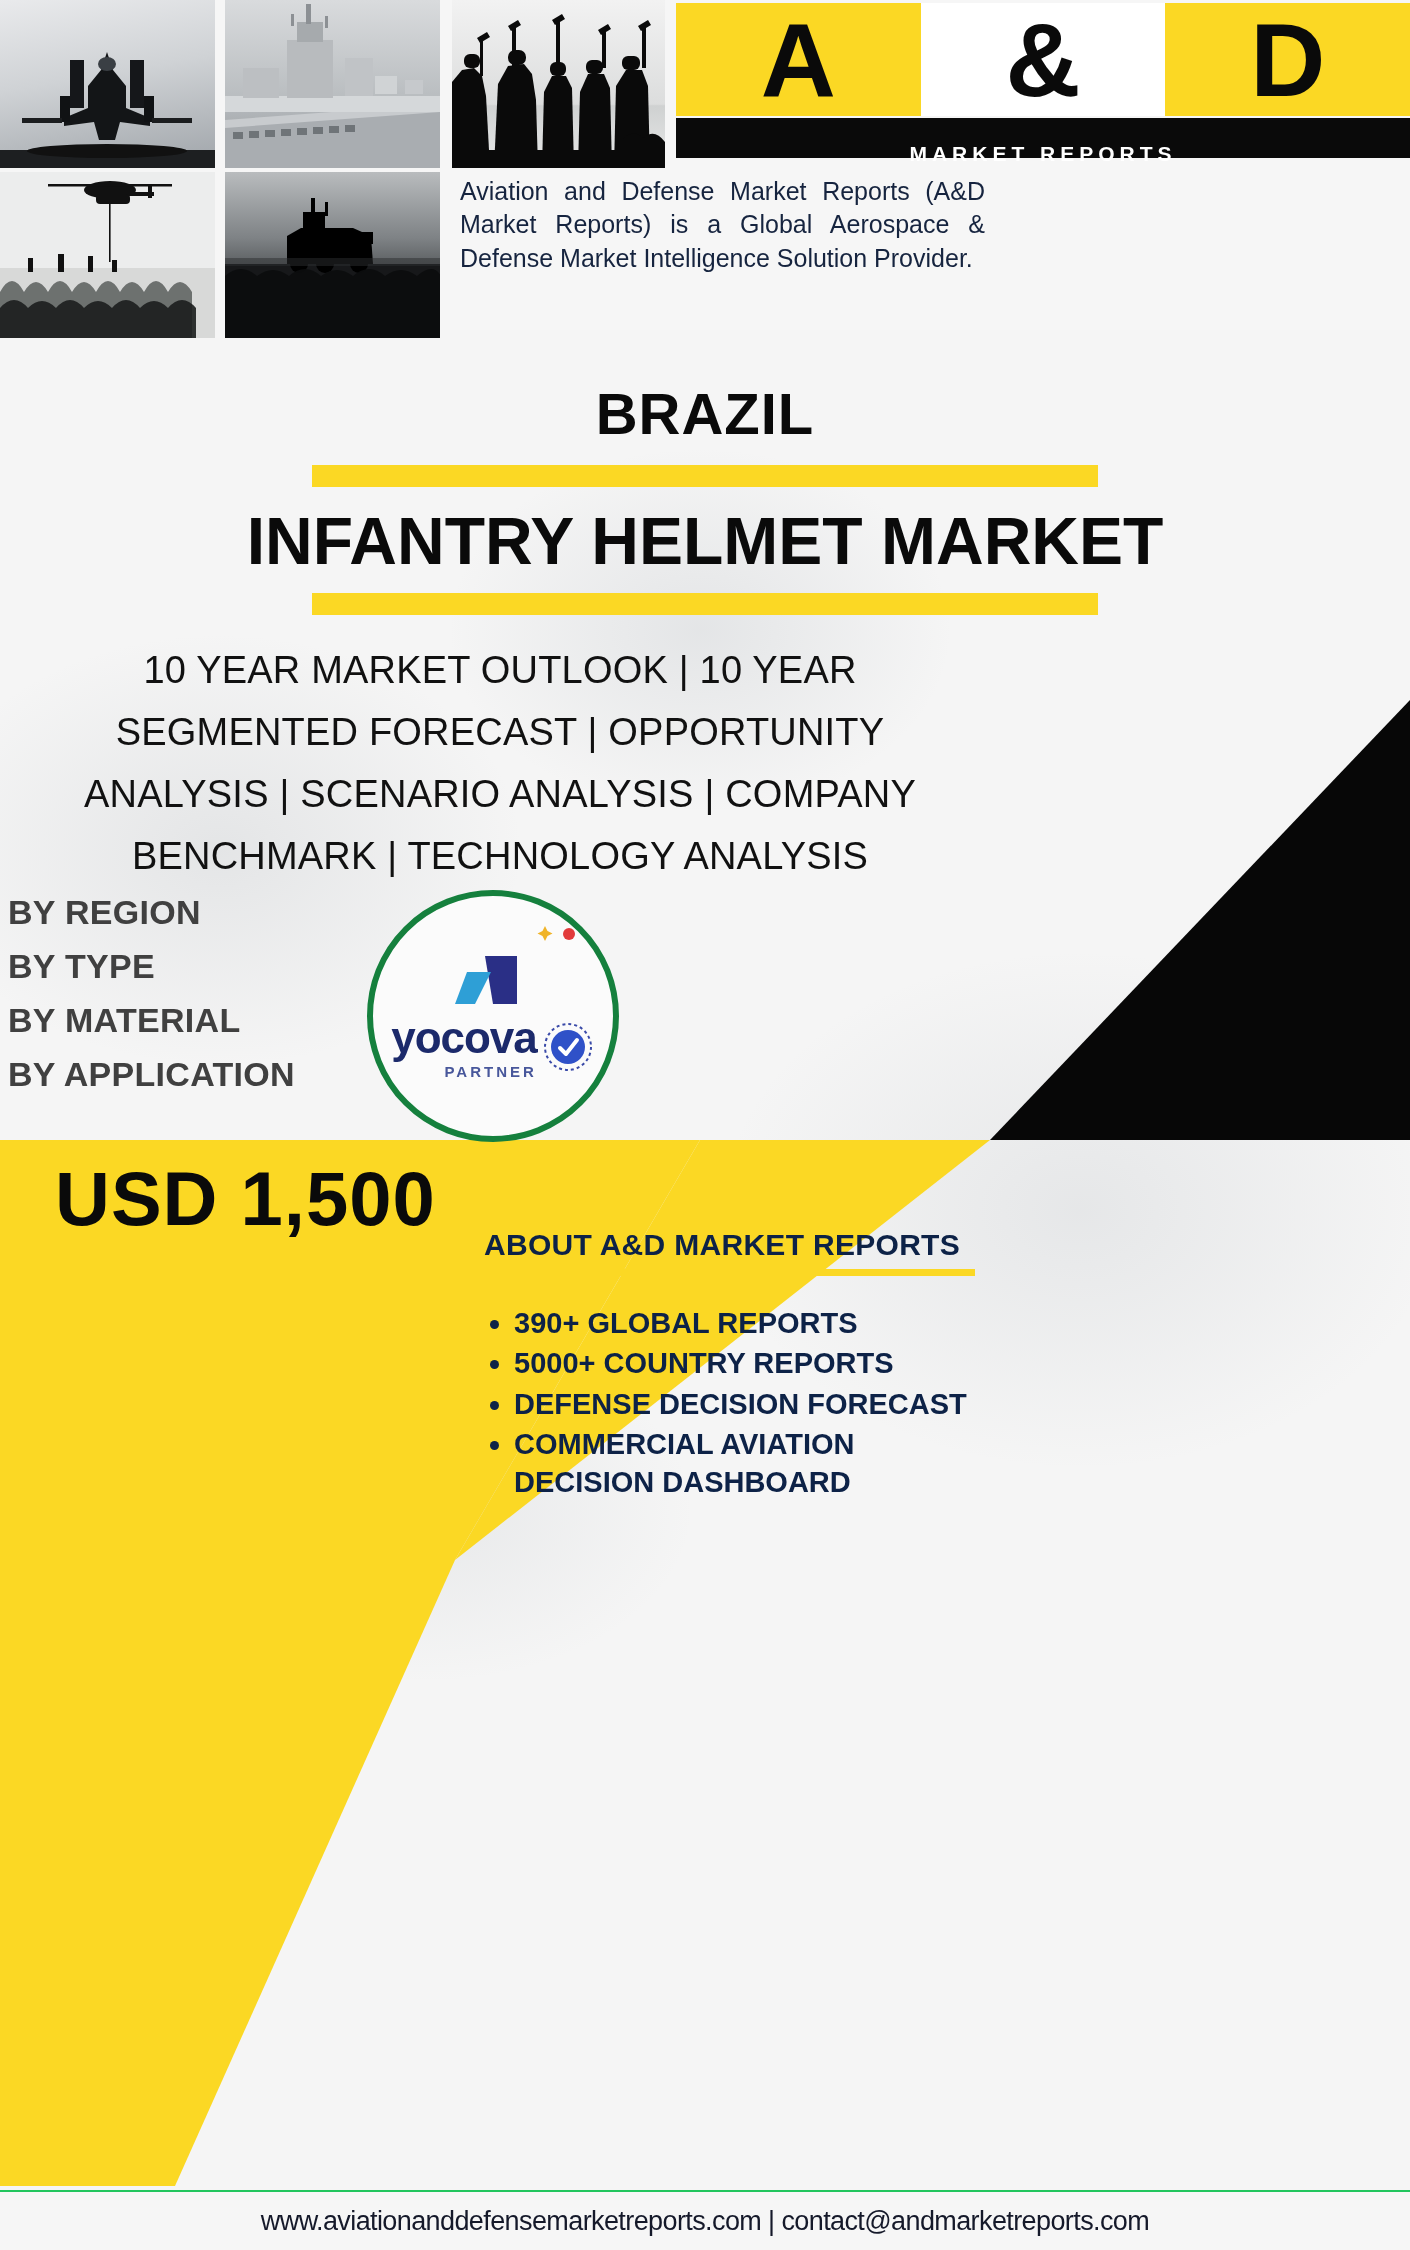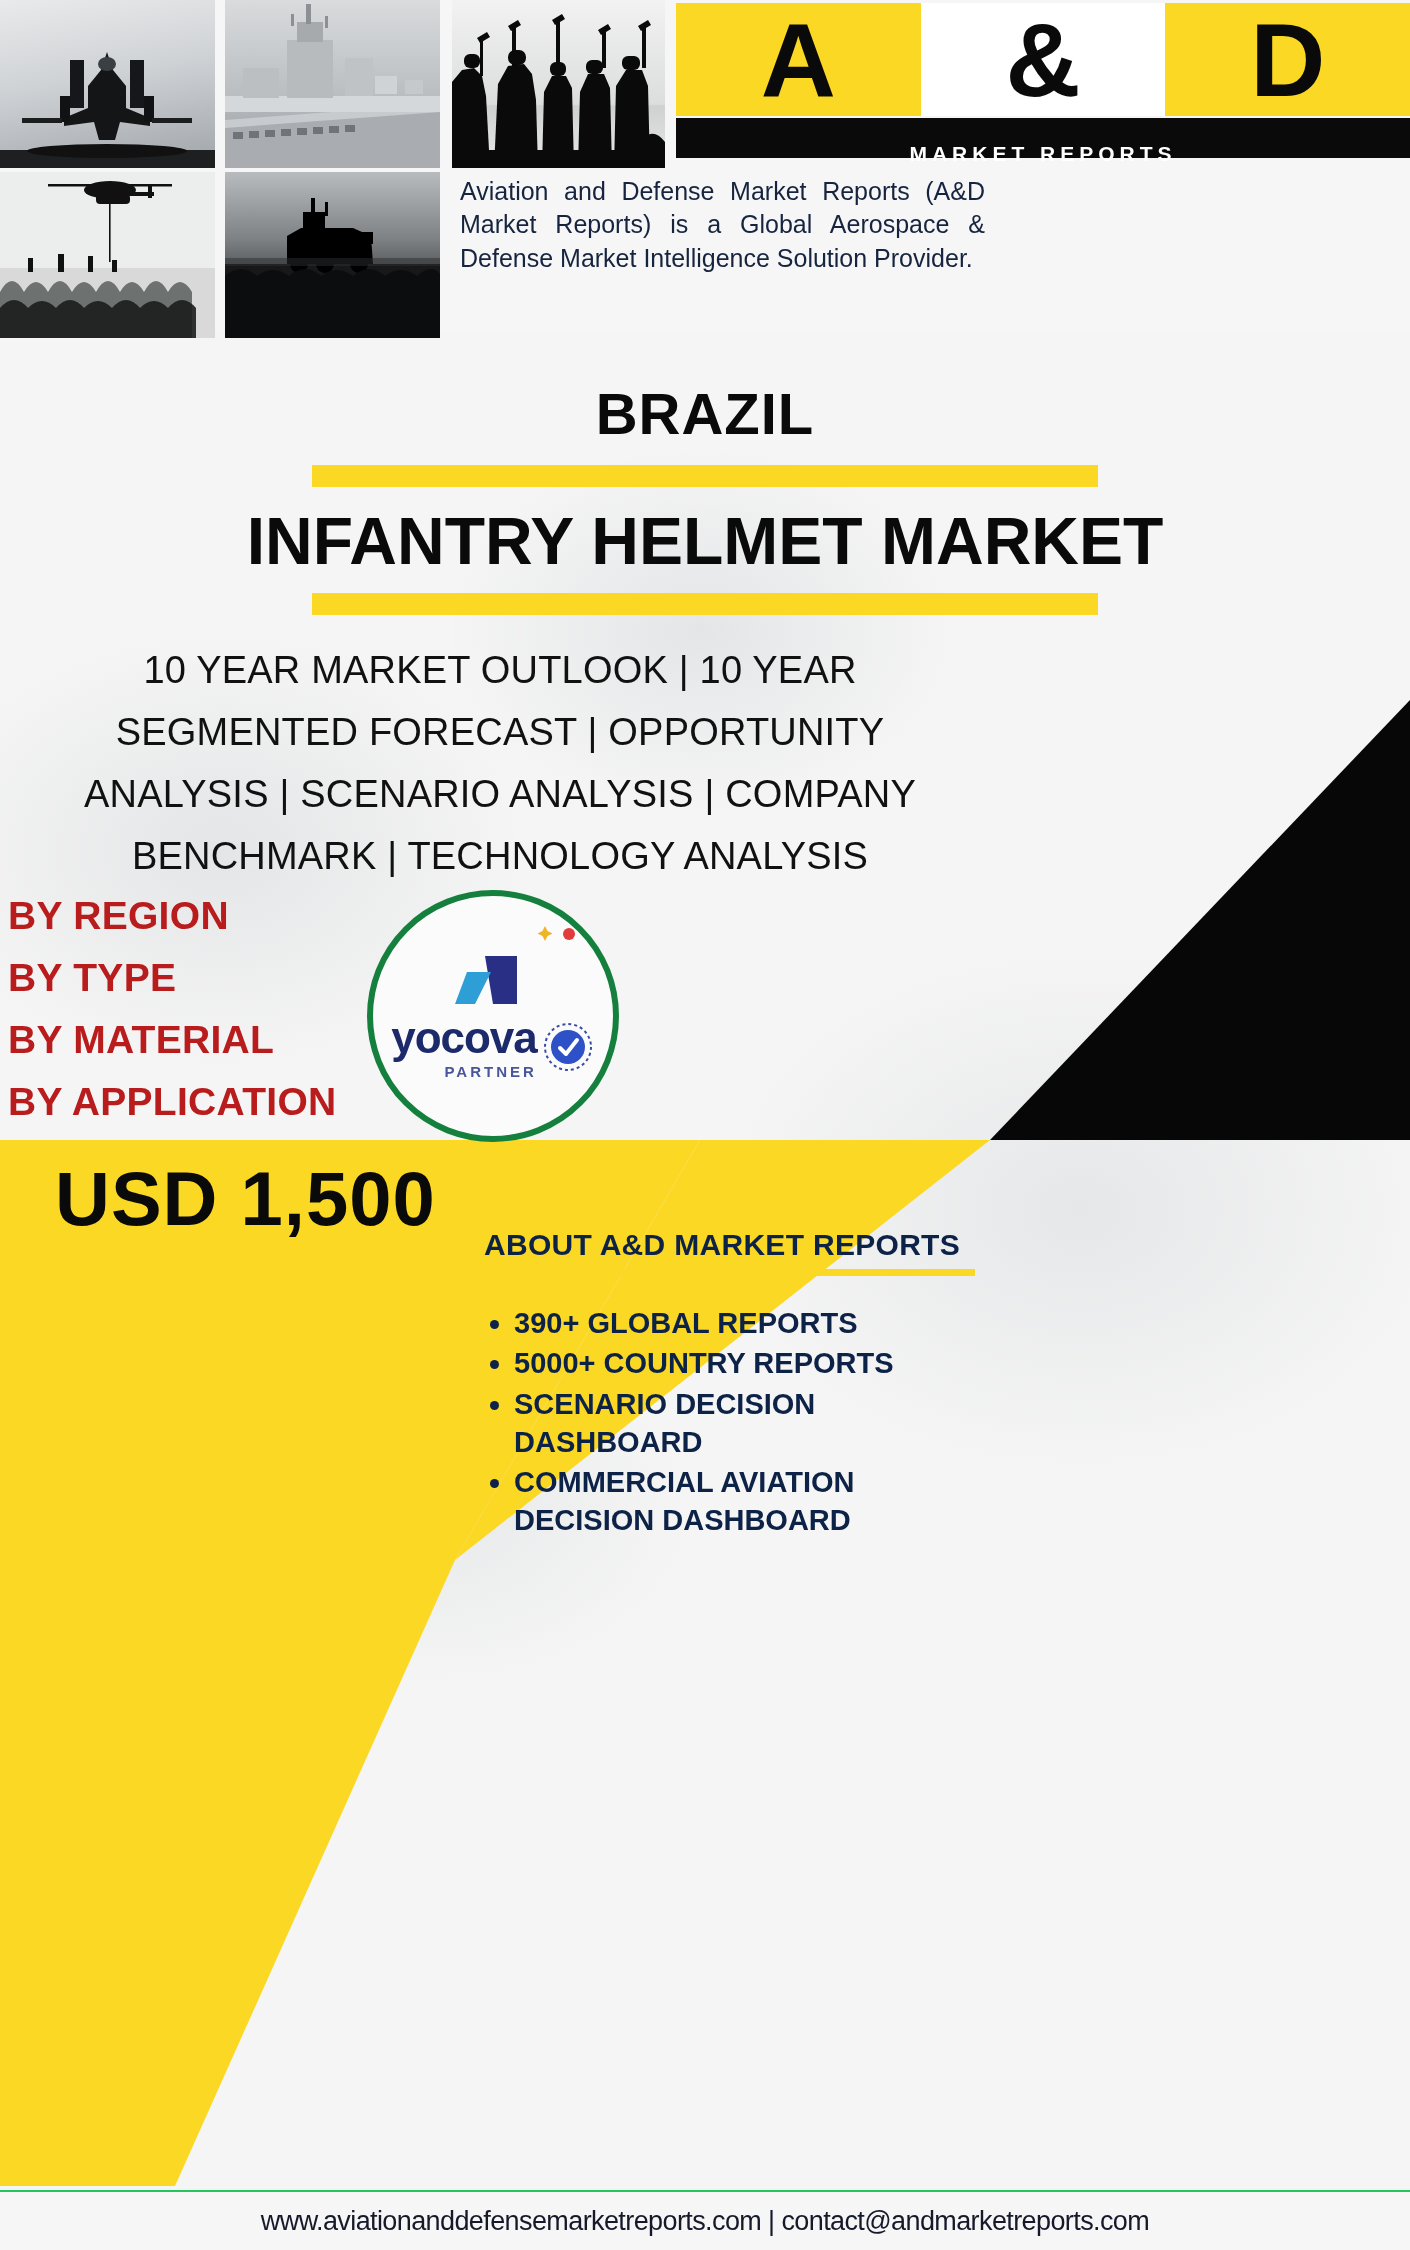--- a/index.html
+++ b/index.html
@@ -86,21 +86,21 @@
   .subtitle {
     position:absolute; left:30px; top:640px; width:940px; z-index:5;
     text-align:center; font-size:38px; line-height:1.63; color:#111;
     font-family:"Liberation Sans", sans-serif; font-weight:300;
     letter-spacing:0.2px;
   }
 
   
   .bylist { position:absolute; left:8px; top:885px; z-index:6; }
   .bylist li {
-    list-style:none; font-weight:700; font-size:39px; color:#b91c1c;
+    list-style:none; font-weight:700; font-size:34px; color:#404040;
     line-height:1.59; letter-spacing:0.3px; font-family:"Liberation Sans", sans-serif;
   }
 
   
   .blacktri {
     position:absolute; left:0; top:0; width:1410px; height:2250px; z-index:2;
     pointer-events:none;
   }
 
   
@@ -365,21 +365,21 @@
       <circle cx="34" cy="12" r="6" fill="#E23B3B"></circle>
     </svg>
   </div>
 
   <div class="about">
     <h3>ABOUT A&amp;D MARKET REPORTS</h3>
     <div class="uline"></div>
     <ul>
       <li>390+ GLOBAL REPORTS</li>
       <li>5000+ COUNTRY REPORTS</li>
-      <li>SCENARIO DECISION DASHBOARD</li>
+      <li>DEFENSE DECISION FORECAST</li>
       <li>COMMERCIAL AVIATION DECISION DASHBOARD</li>
     </ul>
   </div>
 
   <div class="footline"></div>
   <div class="footer">
     <span>www.aviationanddefensemarketreports.com | contact@andmarketreports.com</span>
   </div>
 
 </div>

